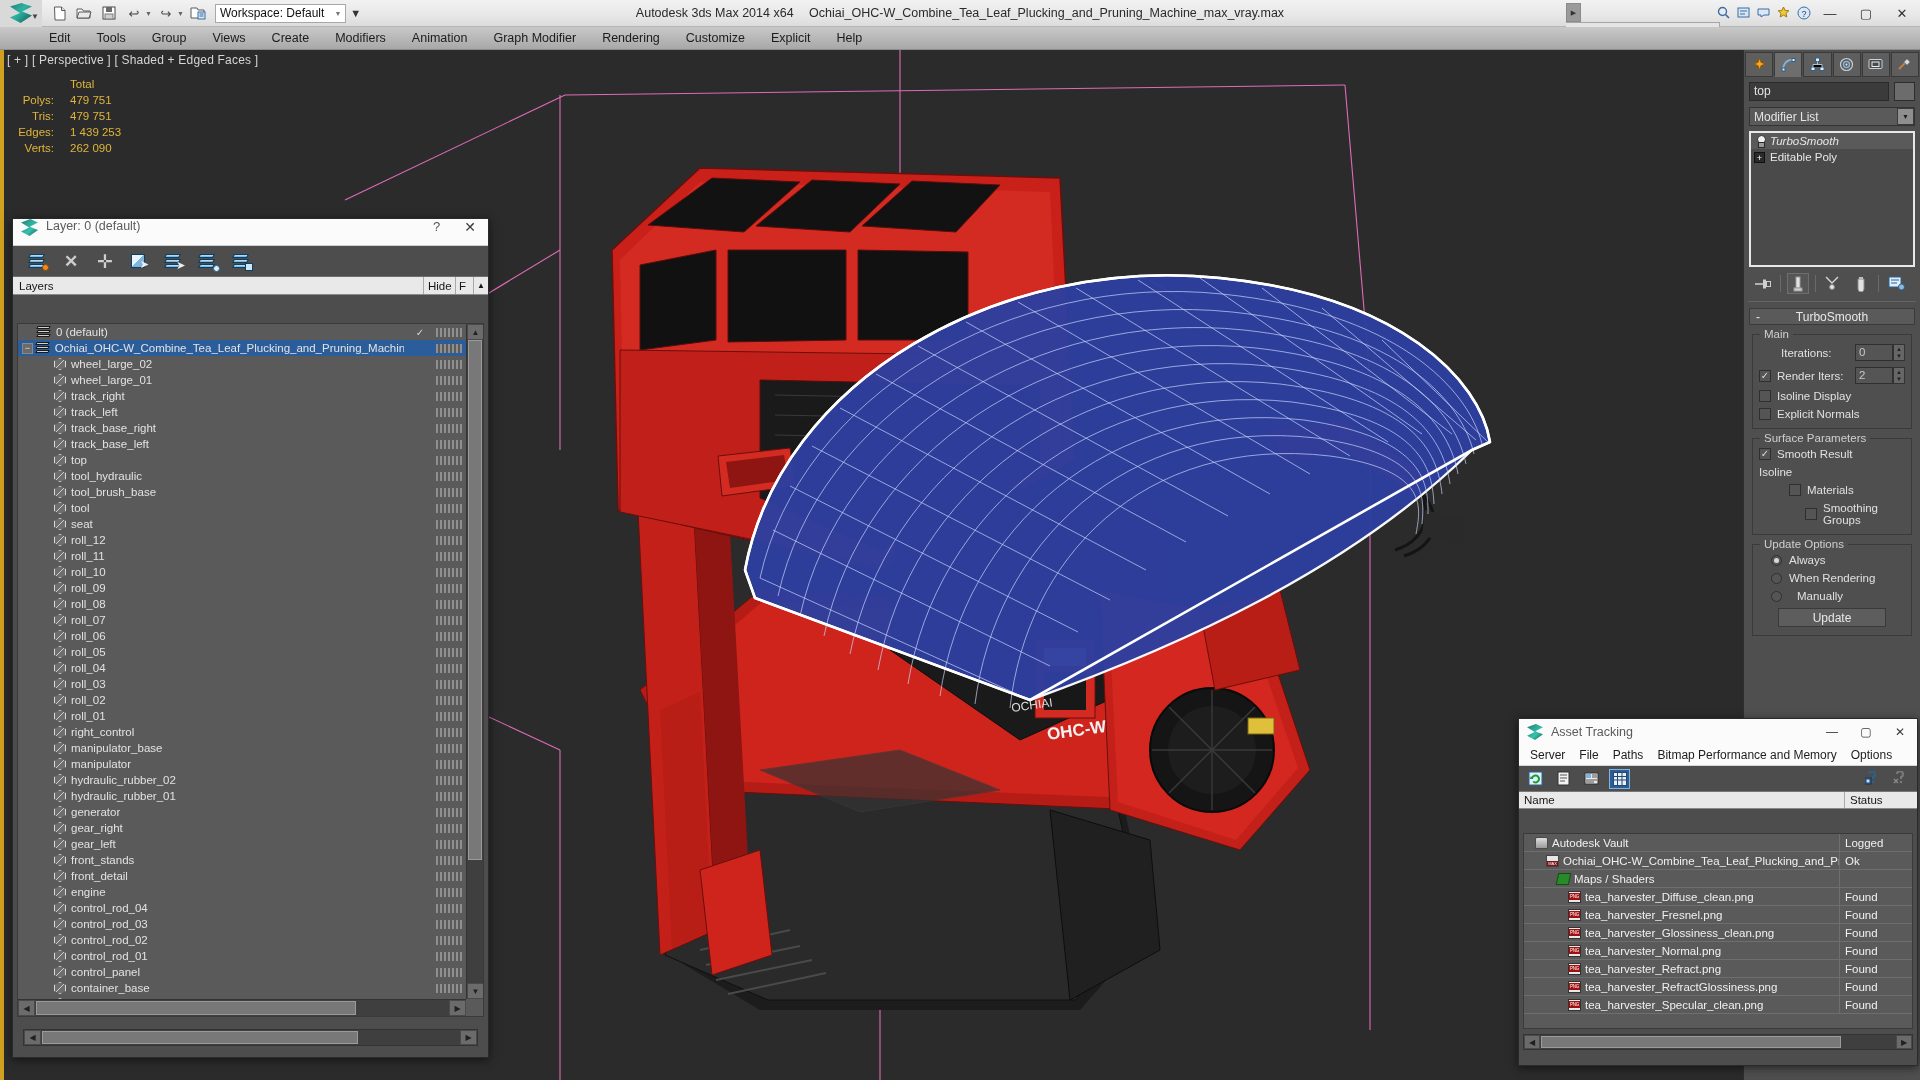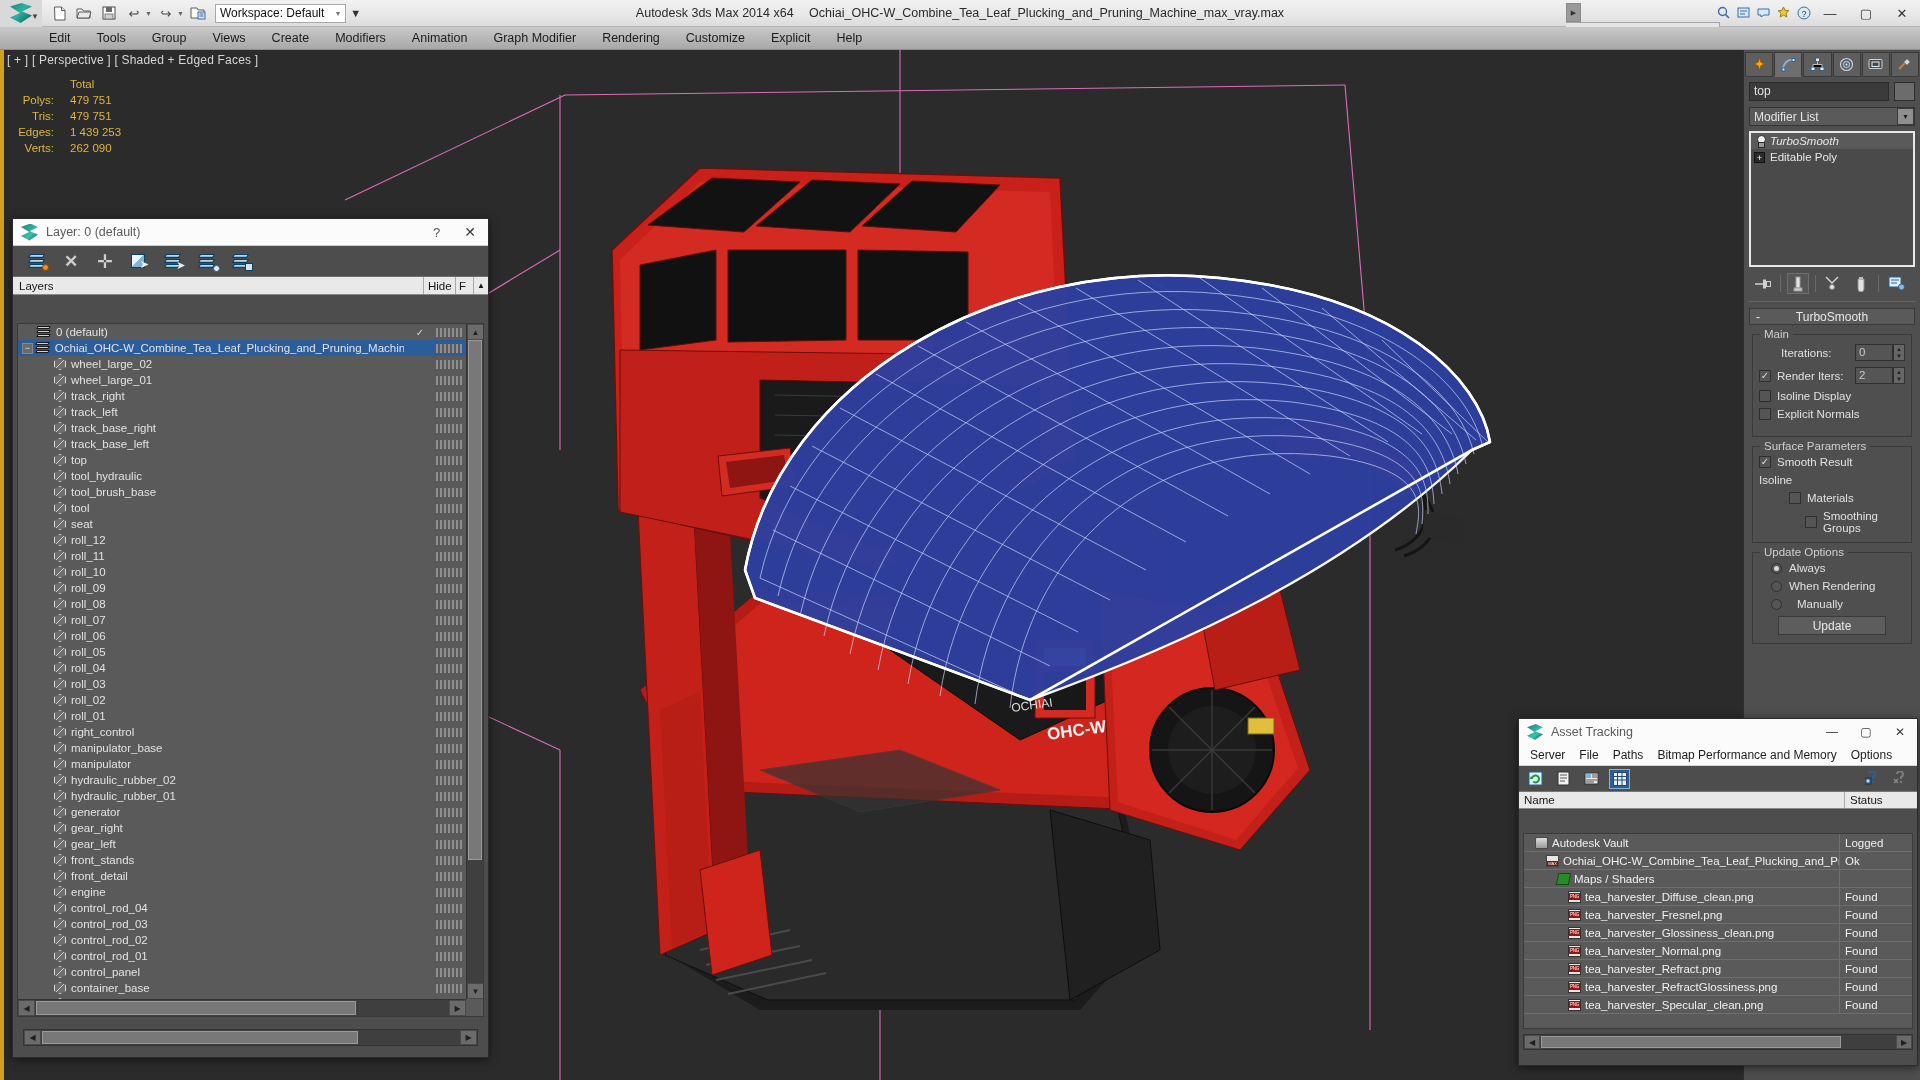--- a/index.html
+++ b/index.html
@@ -94,21 +94,21 @@
   
   .model { position:absolute; left:0; top:0; width:100%; height:100%; }
 
   
   .floater {
     position: absolute; background: #4d4d4d; border: 1px solid #2a2a2a;
     box-shadow: 0 2px 9px rgba(0,0,0,.55);
   }
   #layer-explorer { left: 12px; top: 218px; width: 477px; height: 840px; }
   .fl-title {
-    height: 27px; background: #fbfbfb; display: flex; align-items: center; padding-left: 8px;
+    height: 27px; background: #fbfbfb; display: flex; align-items: flex-start; padding-left: 8px;
     border-bottom: 1px solid #cfcfcf;
   }
   .fl-title .ico {
     width: 17px; height: 17px; margin-right: 8px;
     background: linear-gradient(135deg,#1e7f74,#36c1ae 60%,#0d5a52);
     clip-path: polygon(0% 20%, 55% 0%, 100% 20%, 52% 45%, 100% 64%, 50% 100%, 0% 74%, 48% 50%);
   }
   .fl-title .txt { font-size: 12.5px; color: #5c5c5c; flex: 1; }
   .fl-title .qm { font-size: 13px; color: #555; padding: 0 12px; }
   .fl-title .xx { font-size: 14px; color: #3a3a3a; padding: 0 12px; }
@@ -1201,21 +1201,21 @@
             <span class="spinbtns">
                 <div>▲</div>
                 <div>▼</div>
               </span>
           </span>
         </div>
         <div class="frow">
           <span class="chk"></span>
           <span class="lbl">Isoline Display</span>
         </div>
-        <div class="frow" style="margin-bottom:8px;">
+        <div class="frow" style="margin-bottom:0;">
           <span class="chk"></span>
           <span class="lbl">Explicit Normals</span>
         </div>
       </div>
 
       <div class="group">
         <div class="glab">Surface Parameters</div>
         <div class="frow">
           <span class="chk">✓</span>
           <span class="lbl">Smooth Result</span>

